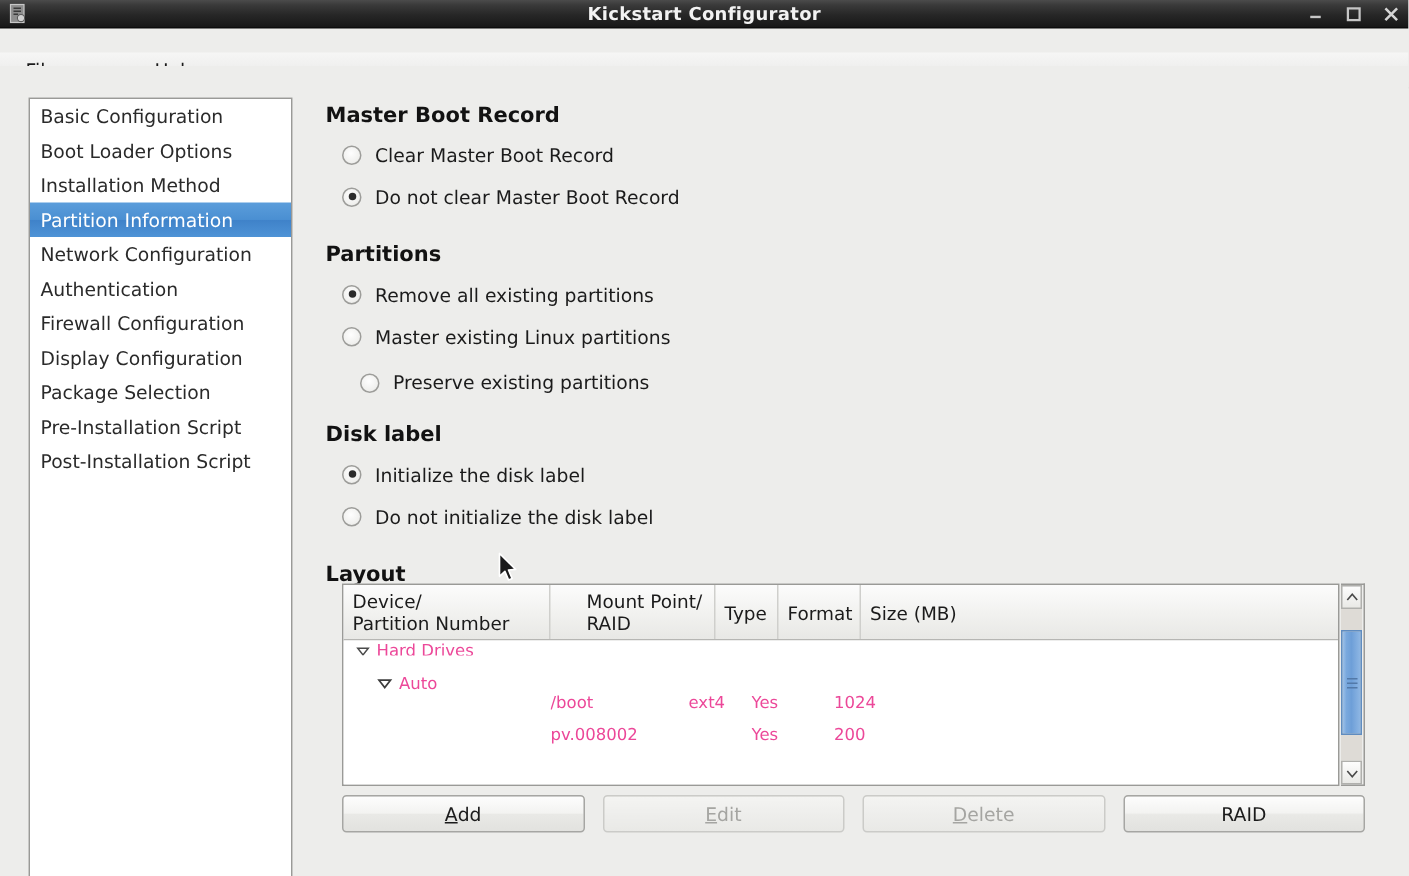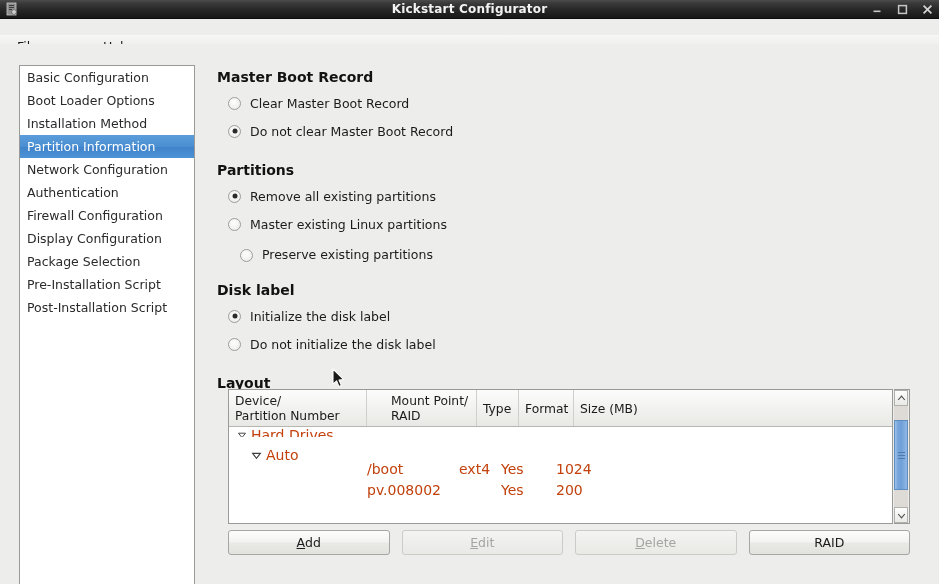--- a/index.html
+++ b/index.html
@@ -165,21 +165,21 @@
 
   .tree-body {
     position: absolute; left: 0; top: 37px;
     width: 663px; height: 96px;
     overflow: hidden;
     background: #fff;
   }
   .tree-row {
     display: flex; align-items: center;
     height: 21px;
-    font-size: 14px; color: #c2410c;
+    font-size: 11px; color: #ec4899;
     cursor: default;
   }
   .tree-row.clipped { height: 10px; align-items: flex-start; overflow: hidden; }
   .cell { overflow: hidden; white-space: nowrap; }
   .c-dev { width: 138px; display: flex; align-items: center; }
   .c-mnt { width: 92px; }
   .c-type { width: 42px; }
   .c-fmt { width: 55px; }
   .c-size { flex: 1 1 auto; }
   .expander {

